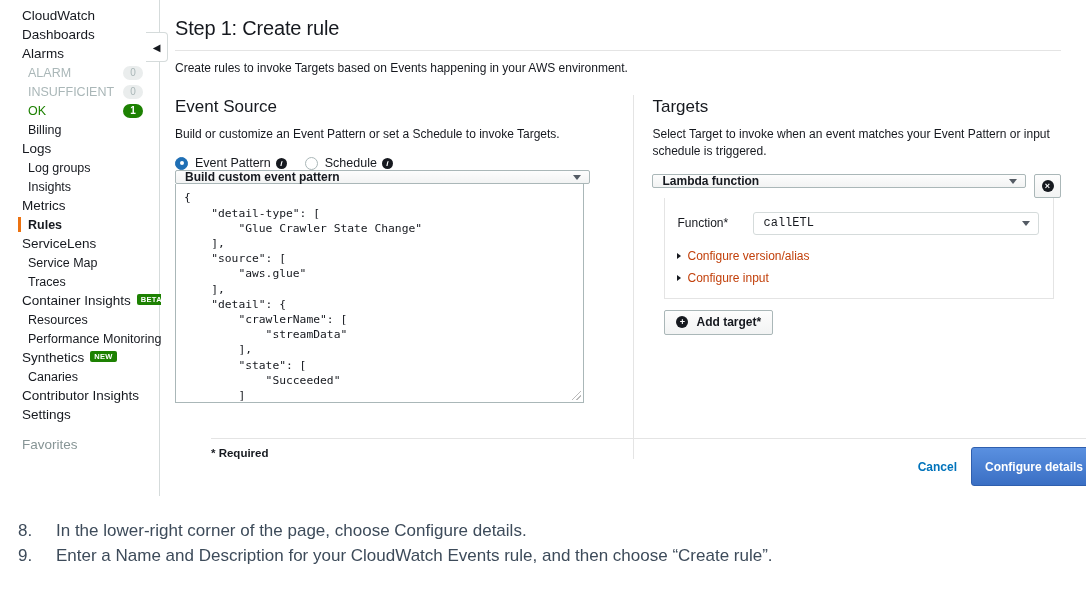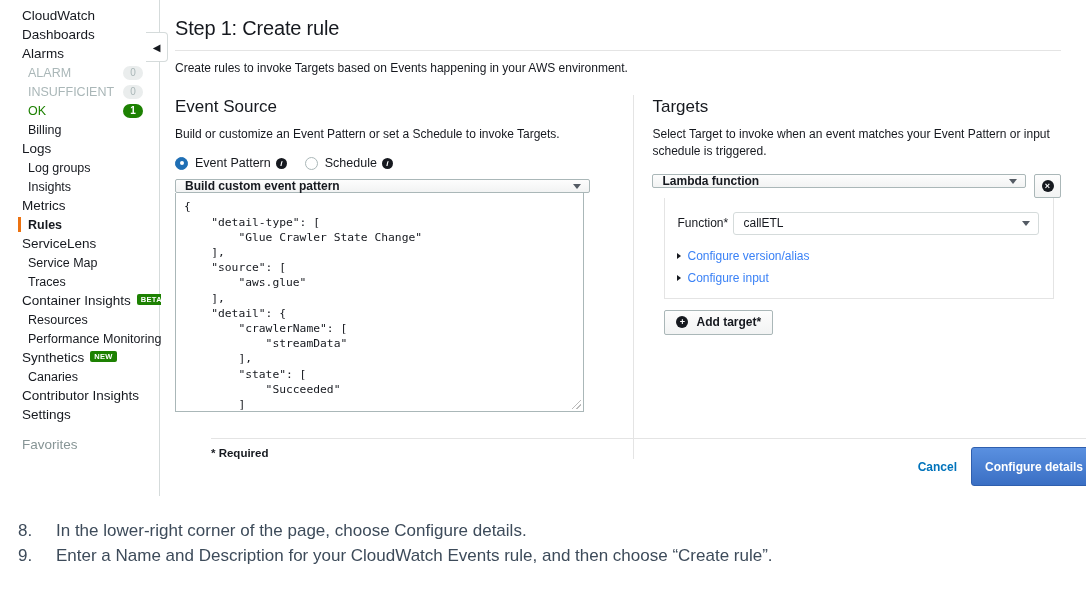--- a/index.html
+++ b/index.html
@@ -110,21 +110,21 @@
   .sec-title {
     font-size: 17px; font-weight: normal; color: #16191f;
     margin: 0 0 9px 0;
   }
   .sec-desc {
     font-size: 12px; color: #16191f; line-height: 1.45;
     margin: 0 0 13px 0;
   }
 
   
-  .radio-row { display: flex; align-items: flex-start; margin-bottom: 9px; }
+  .radio-row { display: flex; align-items: flex-start; }
   .radio-opt { display: flex; align-items: center; margin-right: 18px; font-size: 12.5px; }
   .radio {
     width: 13px; height: 13px; border-radius: 50%;
     border: 1px solid #aab7b8; background: #fff;
     margin-right: 7px; flex: none; position: relative;
   }
   .radio.on { border-color: #1f6fb5; background: #1f6fb5; }
   .radio.on::after {
     content: ""; position: absolute; left: 3.5px; top: 3.5px;
     width: 4px; height: 4px; border-radius: 50%; background: #fff;
@@ -154,20 +154,21 @@
     margin-top: -2px;
     width: 0; height: 0;
     border-left: 4px solid transparent;
     border-right: 4px solid transparent;
     border-top: 5px solid #545b64;
   }
   .select.plain {
     background: #fff; font-weight: normal;
     border: 1px solid #d5dbdb; height: 23px;
     border-radius: 3px;
+    font-family: Liberation Mono, monospace;
   }
 
   
   .code-box {
     width: 409px; height: 219px;
     border: 1px solid #aab7b8;
     border-top: none;
     background: #fff;
     position: relative;
     overflow: hidden;
@@ -220,24 +221,24 @@
     display: inline-block;
   }
   .target-body {
     margin: 0 0 0 12px;
     border: 1px solid #e4e4e4;
     border-top: none;
     padding: 14px 14px 13px 12px;
     width: 390px;
   }
   .field-row { display: flex; align-items: center; margin-bottom: 14px; }
-  .field-label { font-size: 12px; width: 56px; flex: none; color: #16191f; }
+  .field-label { font-size: 12px; width: 76px; flex: none; color: #16191f; }
   .field-ctl { flex: 1; }
   .sub-disclose {
-    font-size: 12px; color: #3b82f6;
+    font-size: 12px; color: #c2410c;
     display: flex; align-items: center;
     margin-bottom: 8px;
     cursor: pointer;
   }
   .sub-disclose:last-child { margin-bottom: 0; }
   .sub-disclose .tri {
     width: 0; height: 0; margin-right: 6px;
     border-top: 3.5px solid transparent;
     border-bottom: 3.5px solid transparent;
     border-left: 4.5px solid #16191f;

